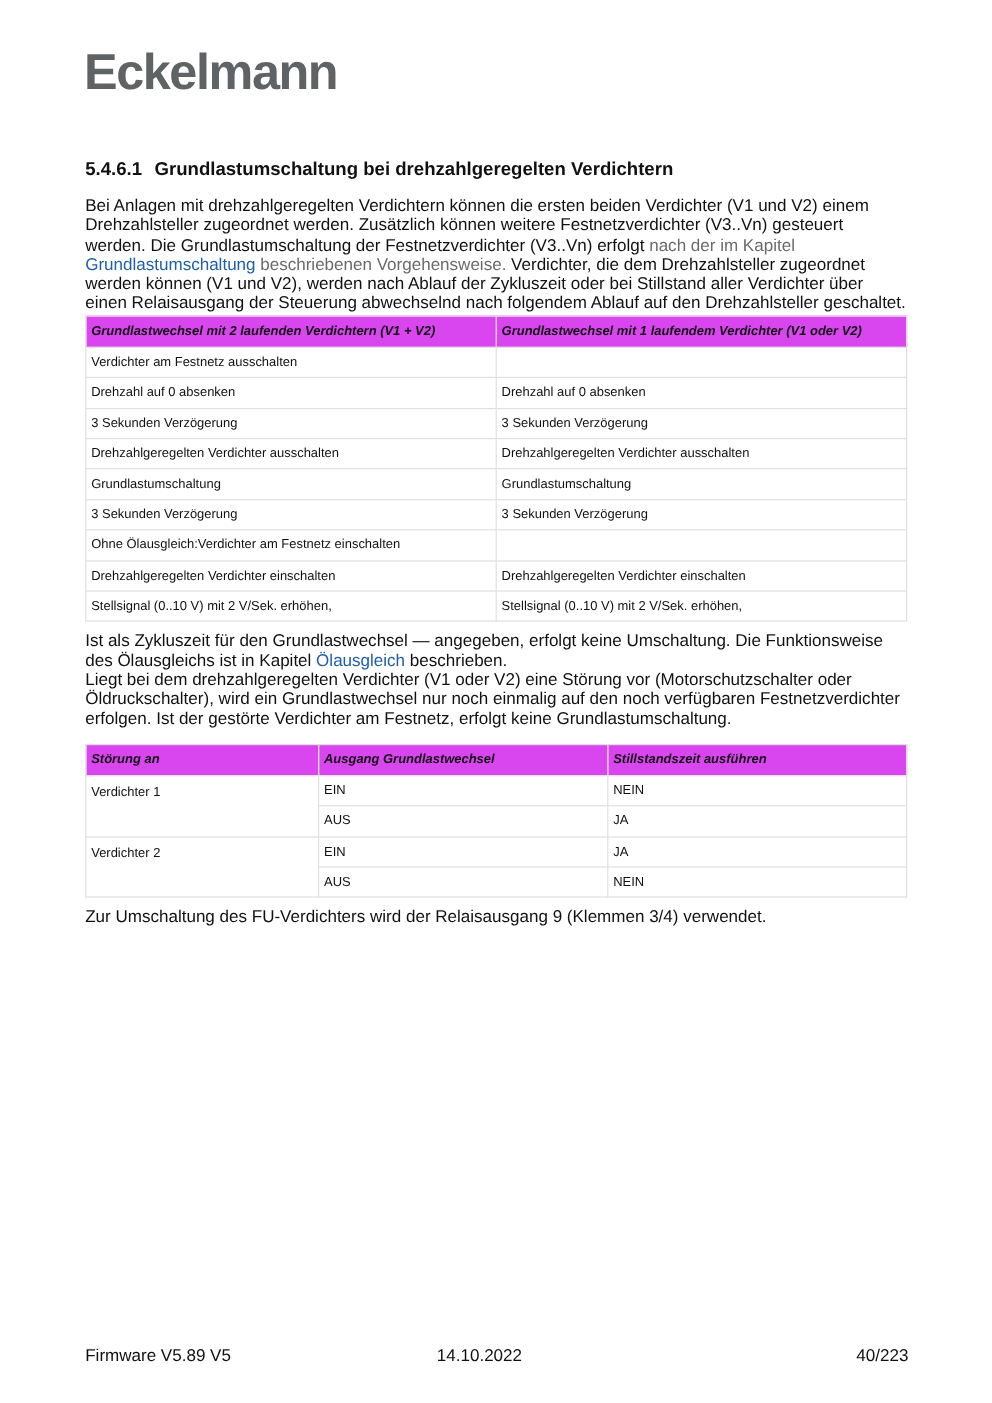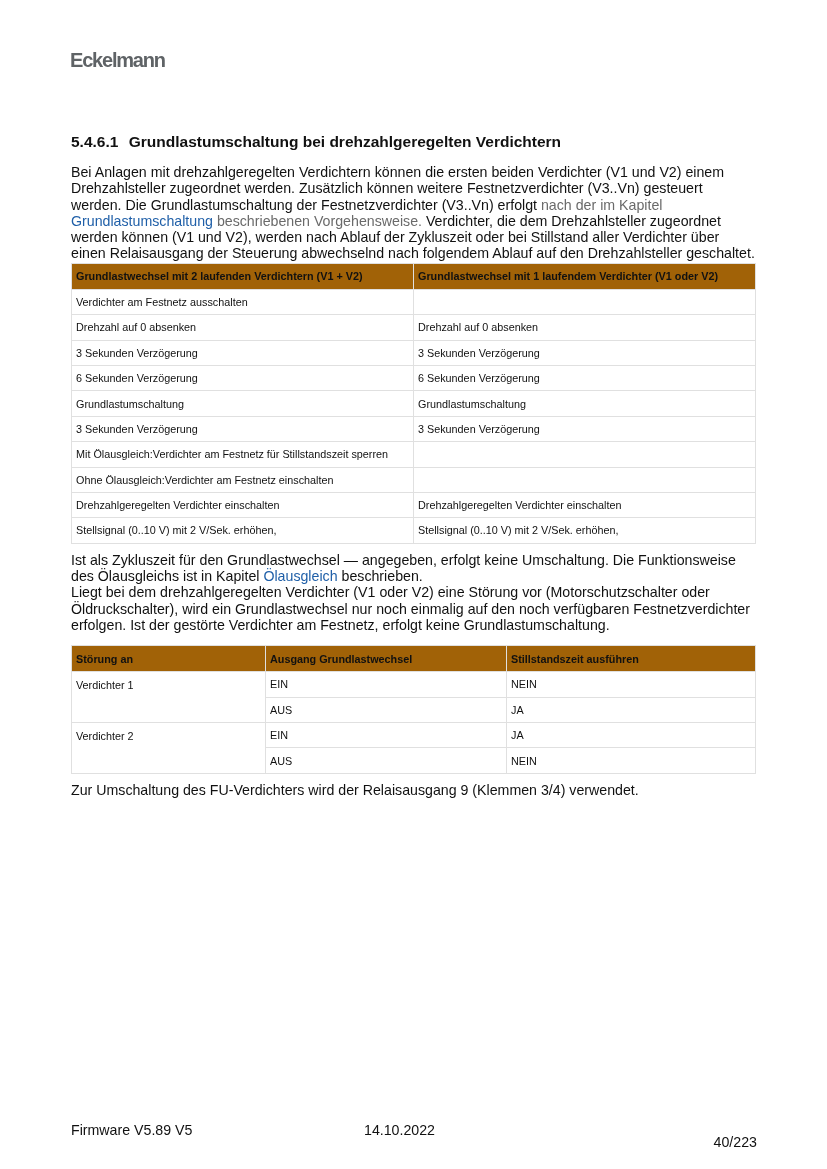--- a/index.html
+++ b/index.html
@@ -1,39 +1,39 @@
 <!DOCTYPE html>
 <html><head>
 <meta charset="utf-8">
 <style>
   html, body { margin: 0; padding: 0; background: #ffffff; }
   body { width: 827px; height: 1169px; position: relative; font-family: "Liberation Sans", sans-serif; color: #111; overflow: hidden; }
-  .logo { position: absolute; left: 70px; top: 42px; font-family: "Liberation Sans", sans-serif; font-weight: bold; font-size: 20px; color: #5f6366; letter-spacing: -1.2px; line-height: 36px; }
+  .logo { position: absolute; left: 70px; top: 42px; font-family: "Liberation Sans", sans-serif; font-weight: bold; font-size: 42px; color: #5f6366; letter-spacing: -1.2px; line-height: 36px; }
   .content { position: absolute; left: 71px; top: 132px; width: 686px; }
   h2 { font-size: 15.5px; font-weight: bold; margin: 0 0 12px 0; line-height: 20px; color: #111; }
   h2 .num { margin-right: 6px; }
   p { margin: 0; font-size: 14.2px; line-height: 16.3px; color: #111; }
   .grey { color: #6a6a6a; }
   .link { color: #1f5fa8; }
   table { border-collapse: collapse; width: 685px; font-size: 10.8px; color: #111; }
   td, th { border: 1px solid #e0e0e0; padding: 0 4px; height: 24.4px; text-align: left; vertical-align: middle; }
-  th { background: #a16207; font-weight: bold; height: 25px; }
+  th { background: #d946ef; font-weight: bold; height: 25px; font-style: italic; }
   td.top { vertical-align: top; padding-top: 7px; }
   .t1 { margin-top: 1px; }
   .t1 td, .t1 th { width: 50%; }
   .after1 { margin-top: 8px; }
   .t2 { margin-top: 12px; }
   .t2 th:nth-child(1), .t2 td.c1 { width: 185px; }
   .t2 th:nth-child(2), .t2 td.c2 { width: 232px; }
   .closing { margin-top: 8px; }
   .footer { position: absolute; top: 1122px; left: 71px; width: 686px; font-size: 14.2px; color: #111; }
   .footer span { position: absolute; top: 0; white-space: nowrap; }
   .f-left { left: 0; }
   .f-mid { left: 293px; }
-  .f-right { right: 0; margin-top: 12px; }
+  .f-right { right: 0; }
 </style>
 </head>
 <body>
 
 <div class="logo">Eckelmann</div>
 
 <div class="content">
   <h2>
     <span class="num">5.4.6.1</span>
     <span>Grundlastumschaltung bei drehzahlgeregelten Verdichtern</span>
@@ -55,34 +55,30 @@
         </tr>
       <tr>
           <td>Drehzahl auf 0 absenken</td>
           <td>Drehzahl auf 0 absenken</td>
         </tr>
       <tr>
           <td>3 Sekunden Verzögerung</td>
           <td>3 Sekunden Verzögerung</td>
         </tr>
       <tr>
-          <td>6 Sekunden Verzögerung</td>
-          <td>6 Sekunden Verzögerung</td>
+          <td>Drehzahlgeregelten Verdichter ausschalten</td>
+          <td>Drehzahlgeregelten Verdichter ausschalten</td>
         </tr>
       <tr>
           <td>Grundlastumschaltung</td>
           <td>Grundlastumschaltung</td>
         </tr>
       <tr>
           <td>3 Sekunden Verzögerung</td>
           <td>3 Sekunden Verzögerung</td>
-        </tr>
-      <tr>
-          <td>Mit Ölausgleich:Verdichter am Festnetz für Stillstandszeit sperren</td>
-          <td></td>
         </tr>
       <tr>
           <td>Ohne Ölausgleich:Verdichter am Festnetz einschalten</td>
           <td></td>
         </tr>
       <tr>
           <td>Drehzahlgeregelten Verdichter einschalten</td>
           <td>Drehzahlgeregelten Verdichter einschalten</td>
         </tr>
       <tr>

